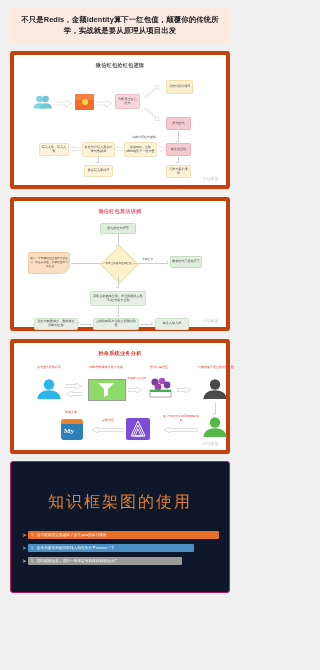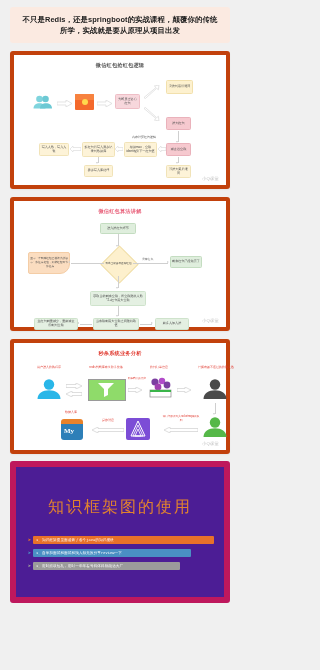--- a/index.html
+++ b/index.html
@@ -74,22 +74,22 @@
   .edge-lbl{position:absolute;font-size:2.8px;color:#666;white-space:nowrap;}
   .sec-lbl{position:absolute;font-size:3px;color:#555;white-space:nowrap;}
 
   
   .oarrow{position:absolute;}
   .oarrow svg{display:block;}
   .pic-lbl{position:absolute;font-size:3px;line-height:3.8px;color:#e0392f;text-align:center;white-space:pre-line;}
 
   
   .fw-card{
-    margin:7px 10px 0 10px;background:#4c1d95;border:6px solid #be185d;
-    border-radius:3px;padding:16px 10px 22px 10px;box-sizing:border-box;font-family:Liberation Mono, monospace;
+    margin:7px 10px 0 10px;background:#0f172a;border:1px solid #be185d;
+    border-radius:3px;padding:16px 10px 22px 10px;box-sizing:border-box;
   }
   .fw-title{
     text-align:center;font-size:16px;color:#e0822f;letter-spacing:2px;
     padding:14px 0 18px 0;font-weight:normal;
   }
   .fw-item{display:flex;align-items:center;margin-bottom:5px;}
   .fw-bullet{
     flex:0 0 auto;width:7px;font-size:6px;line-height:7px;font-weight:bold;
     text-align:center;
   }
@@ -100,21 +100,21 @@
   .fw-bar span{font-size:3.6px;color:#ffffff;letter-spacing:.1px;white-space:nowrap;}
   .fw-bar.w2{width:84%;flex:0 0 auto;}
   .fw-bar.w3{width:78%;flex:0 0 auto;}
 </style>
 </head>
 <body>
 
 <div class="page">
 
   <div class="banner" id="banner-top">
-    <div class="banner-text">不只是Redis，还是springboot的实战课程，颠覆你的传统所学，实战就是要从原理从项目出发</div>
+    <div class="banner-text">不只是Redis，金额identity算下一红包值，颠覆你的传统所学，实战就是要从原理从项目出发</div>
   </div>
 
   <div class="card" id="card1" style="height:138px;">
     <div class="card-title">微信红包抢红包逻辑</div>
     <div class="diagram" style="height:120px;">
 
       <svg style="position:absolute;left:18px;top:26px;" width="22" height="14" viewBox="0 0 22 14">
         <circle cx="7.5" cy="4" r="3.3" fill="#7fd4dd"></circle>
         <circle cx="13.5" cy="4" r="3.3" fill="#6cc9d4"></circle>
         <path d="M1.5 13.5c0-3.4 2.7-5.2 6-5.2s6 1.8 6 5.2z" fill="#7fd4dd"></path>

